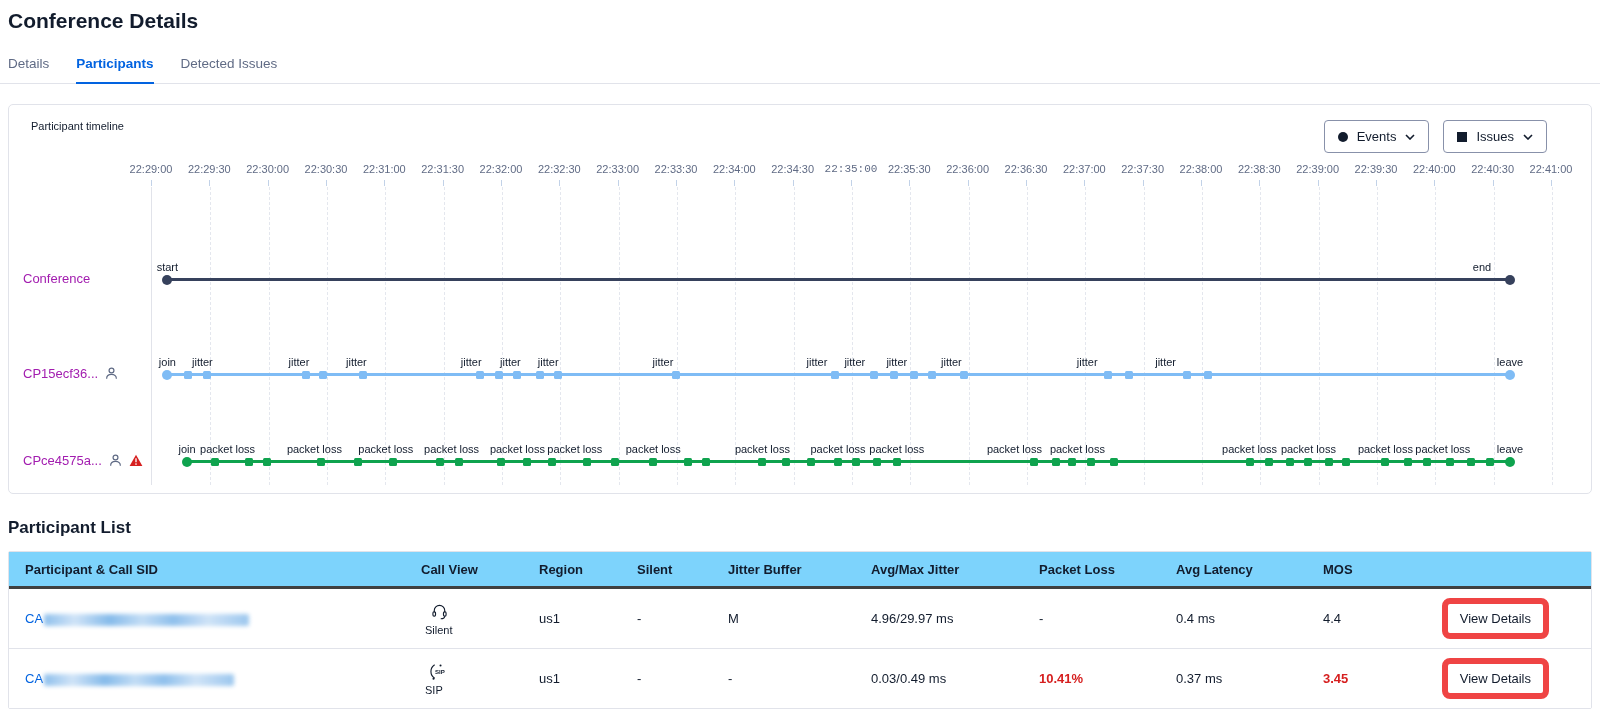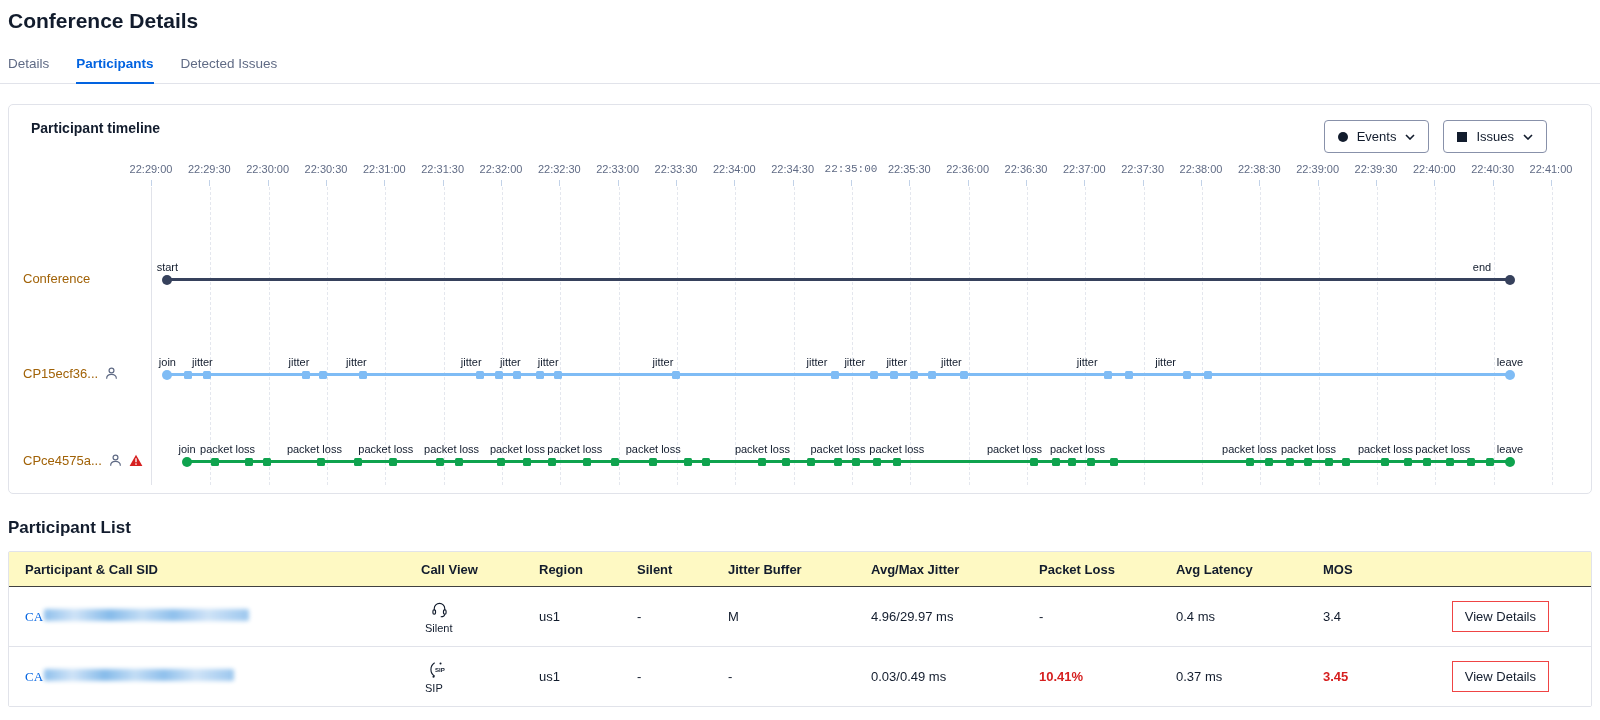--- a/index.html
+++ b/index.html
@@ -8,62 +8,62 @@
   
   .page-title{font-size:21px;font-weight:bold;padding:9px 8px 0 8px;}
   .tab-bar{display:flex;gap:27px;padding:0 8px;margin-top:15px;border-bottom:1px solid #E1E3EA;}
   .tab{font-size:13.5px;color:#606B85;padding:8px 0 11px 0;cursor:pointer;}
   .tab.active{color:#0263E0;font-weight:bold;border-bottom:2.5px solid #0263E0;margin-bottom:-1px;}
   
   .tl-card{position:relative;margin:20px 8px 0 8px;border:1px solid #E1E3EA;border-radius:5px;
     height:390px;box-sizing:border-box;background:#fff;}
   .tl-header{display:flex;justify-content:space-between;align-items:flex-start;
     padding:15px 44px 0 22px;height:48px;box-sizing:border-box;}
-  .tl-title{font-size:14px;font-weight:bold;}
+  .tl-title{font-size:11px;font-weight:normal;}
   .tl-controls{display:flex;gap:14px;}
   .tl-btn{display:inline-flex;align-items:center;gap:9px;border:1px solid #8891AA;border-radius:4px;
     background:#fff;padding:8px 13px;font-size:13px;color:#121C2D;cursor:pointer;font-family:inherit;}
   .glyph-dot{width:10px;height:10px;border-radius:50%;background:#121C2D;display:inline-block;}
   .glyph-sq{width:10px;height:10px;background:#121C2D;display:inline-block;}
   .tl-body{position:relative;height:338px;}
   .axis-label{position:absolute;top:10px;transform:translateX(-50%);font-size:11px;color:#606B85;white-space:nowrap;}
   .axis-tickmark{position:absolute;top:27px;width:1px;height:6px;background:#C2D2E8;}
   .tl-axis{position:absolute;left:142px;width:1400px;top:0;height:34px;}
   .tl-plot{position:absolute;left:142px;width:1400px;top:34px;height:298px;border-left:1px solid #E1E3EA;}
   .gridline{position:absolute;top:0;bottom:0;width:0;border-left:1px dashed #E4E7EE;}
   .tl-rail{position:absolute;left:0;top:0;width:142px;height:100%;}
   .rail-item{position:absolute;left:0;display:flex;align-items:center;gap:6px;padding-left:14px;height:18px;}
-  .rail-link{font-size:13px;color:#a16207;cursor:pointer;white-space:nowrap;}
+  .rail-link{font-size:13px;color:#a21caf;cursor:pointer;white-space:nowrap;}
   .track{position:absolute;left:0;right:0;height:3px;}
   .tl-line{position:absolute;top:0;height:3px;border-radius:2px;}
   .mk{position:absolute;top:1.5px;transform:translate(-50%,-50%);display:block;}
   .mk-s{width:8px;height:8px;border-radius:1.5px;}
   .mk-c{width:10px;height:10px;border-radius:50%;}
   .ev-label{position:absolute;top:-17px;transform:translateX(-50%);font-size:11px;color:#121C2D;white-space:nowrap;}
   
   .pl-title{font-size:17px;font-weight:bold;margin:24px 8px 13px 8px;}
   .pl-table{margin:0 8px;border:1px solid #E1E3EA;border-radius:2px;}
   .pl-grid{display:grid;grid-template-columns:412px 118px 98px 91px 143px 168px 137px 147px 98px 1fr;align-items:center;}
-  .pl-head{background:#fef9c3;border-bottom:1px solid #404040;height:34px;}
+  .pl-head{background:#7dd3fc;border-bottom:3px solid #404040;height:34px;}
   .pl-hcell{font-size:13px;font-weight:600;color:#121C2D;}
   .pl-hcell:first-child{padding-left:16px;}
   .pl-row{height:59px;background:#fff;}
   .pl-row + .pl-row{border-top:1px solid #E1E3EA;}
   .pl-cell{font-size:13px;color:#121C2D;}
   .cell-sid{padding-left:16px;display:flex;flex-direction:column;gap:7px;}
   .sid-line{display:flex;align-items:center;gap:10px;font-size:13px;}
-  .ca-line{display:flex;align-items:flex-start;font-family:Liberation Serif, serif;}
+  .ca-line{display:flex;align-items:flex-end;}
   .ca-link{color:#0263E0;font-size:13px;cursor:pointer;}
   .redacted{display:inline-block;height:12px;border-radius:2px;margin-left:1px;
     background:linear-gradient(90deg,#8FC0EC,#CFE3F7 15%,#86BBEA 32%,#C3DDF5 48%,#8FC0EC 63%,#CFE3F7 80%,#9CC7EE);
     filter:blur(2.2px);}
   .cell-type{display:flex;flex-direction:column;gap:3px;padding-left:4px;}
   .type-label{font-size:11px;color:#121C2D;}
   .cell-action{justify-self:stretch;text-align:right;padding-right:42px;}
-  .vd-btn{border:1px solid #ef4444;border-radius:0;background:#fff;padding:7px 12px;
+  .vd-btn{border:6px solid #ef4444;border-radius:8px;background:#fff;padding:7px 12px;
     font-size:13px;color:#121C2D;cursor:pointer;font-family:inherit;}
   .alert{color:#D61F1F;font-weight:bold;}
   .icon-wrap{display:inline-flex;align-items:center;}
 </style>
 </head>
 <body>
 
 <div class="page-title">Conference Details</div>
 
 <div class="tab-bar">
@@ -352,21 +352,21 @@
             </svg>
           </span>
           <div class="type-label">Silent</div>
         </div>
         <div class="pl-cell">us1</div>
         <div class="pl-cell">-</div>
         <div class="pl-cell">M</div>
         <div class="pl-cell">4.96/29.97 ms</div>
         <div class="pl-cell">-</div>
         <div class="pl-cell">0.4 ms</div>
-        <div class="pl-cell">3.4</div>
+        <div class="pl-cell">4.4</div>
         <div class="pl-cell cell-action"><button class="vd-btn">View Details</button></div>
       </div>
       <div class="pl-grid pl-row">
         <div class="pl-cell cell-sid">
           <div class="ca-line">
             <a class="ca-link">CA</a>
             <span class="redacted" style="width: 190px;"></span>
           </div>
         </div>
         <div class="pl-cell cell-type">

